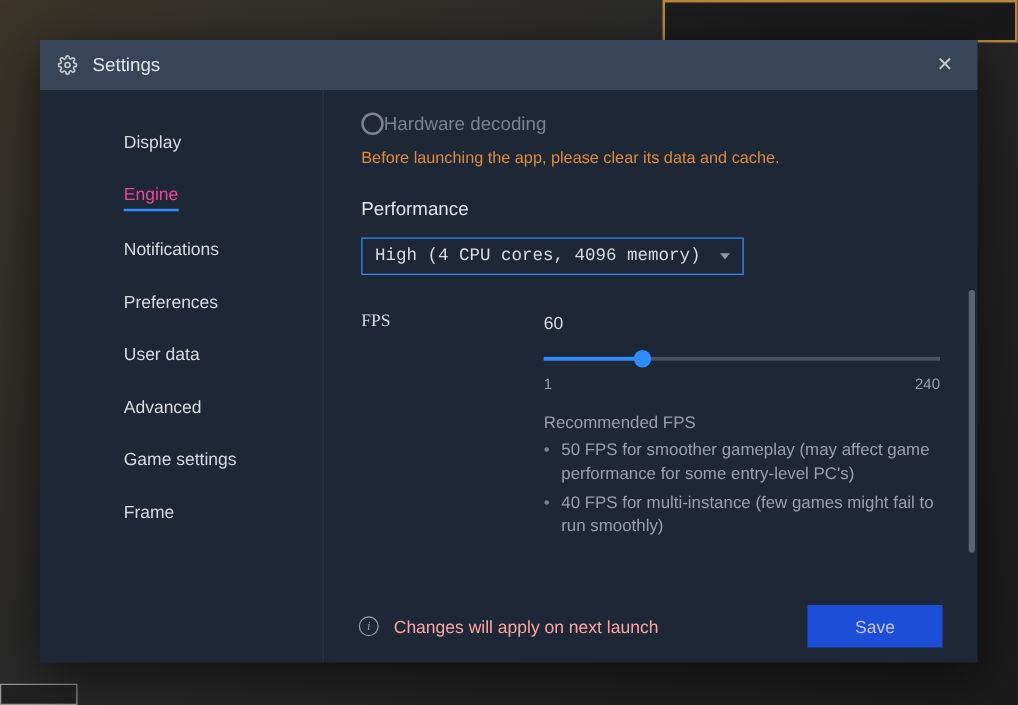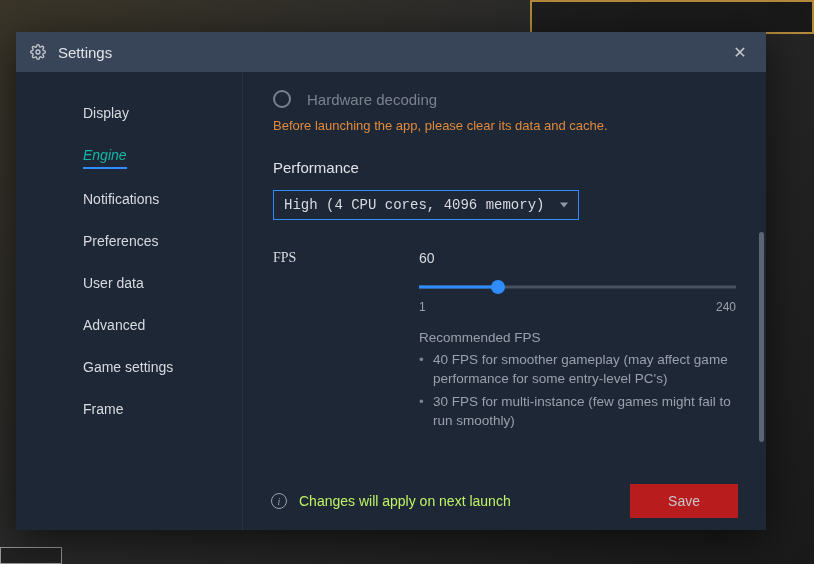--- a/index.html
+++ b/index.html
@@ -27,21 +27,21 @@
   .bg::after {
     content: "";
     position: absolute;
     bottom: 0; left: 0;
     width: 60px; height: 15px;
     border: 1px solid #999;
     background: #222;
   }
   .modal {
     position: absolute;
-    left: 16px;
+    left: 32px;
     top: 32px;
     width: 750px;
     height: 498px;
     background: #1e2736;
     box-shadow: 0 10px 40px rgba(0,0,0,0.6);
     display: flex;
     flex-direction: column;
   }
   .titlebar {
     height: 40px;
@@ -86,23 +86,22 @@
     padding: 11px 20px;
     color: #d8dbe0;
     font-size: 14px;
     cursor: pointer;
   }
   .sidebar-item span {
     display: inline-block;
     padding-bottom: 4px;
   }
   .sidebar-item.active span {
-    color: #14b8a6;
+    color: #ec4899;
     border-bottom: 2px solid #2e8cff;
-    font-style: italic;
   }
   .content {
     flex: 1;
     position: relative;
     display: flex;
     flex-direction: column;
     overflow: hidden;
   }
   .scroll {
     flex: 1;
@@ -122,21 +121,21 @@
     right: 0;
     top: 140px;
     width: 5px;
     height: 210px;
     background: #5b6573;
     border-radius: 3px;
   }
   .radio-row {
     display: flex;
     align-items: center;
-    gap: 16px;
+    gap: 0;
     margin-bottom: 10px;
   }
   .radio-circle {
     width: 18px; height: 18px;
     border: 2px solid #7a828e;
     border-radius: 50%;
   }
   .radio-label {
     color: #7a828e;
     font-size: 15px;
@@ -266,25 +265,25 @@
     display: flex;
     align-items: center;
     justify-content: center;
     color: #9aa0ab;
     font-size: 10px;
     font-style: italic;
     font-family: serif;
   }
   .footer-text {
     flex: 1;
-    color: #bef264;
+    color: #fca5a5;
     font-size: 14px;
   }
   .save-btn {
-    background: #b91c1c;
+    background: #1d4ed8;
     color: #c5c8ce;
     border: none;
     padding: 9px 38px;
     font-size: 14px;
     cursor: pointer;
   }
 </style>
 </head>
 <body>
 
@@ -342,22 +341,22 @@
               <div class="slider-track"></div>
               <div class="slider-fill"></div>
               <div class="slider-thumb"></div>
             </div>
             <div class="slider-labels">
               <span>1</span>
               <span>240</span>
             </div>
             <div class="rec-title">Recommended FPS</div>
             <ul class="rec-list">
-              <li>40 FPS for smoother gameplay (may affect game performance for some entry-level PC's)</li>
-              <li>30 FPS for multi-instance (few games might fail to run smoothly)</li>
+              <li>50 FPS for smoother gameplay (may affect game performance for some entry-level PC's)</li>
+              <li>40 FPS for multi-instance (few games might fail to run smoothly)</li>
             </ul>
           </div>
         </div>
 
       </div>
 
       <div class="scrollbar-track">
         <div class="scrollbar-thumb"></div>
       </div>
 

